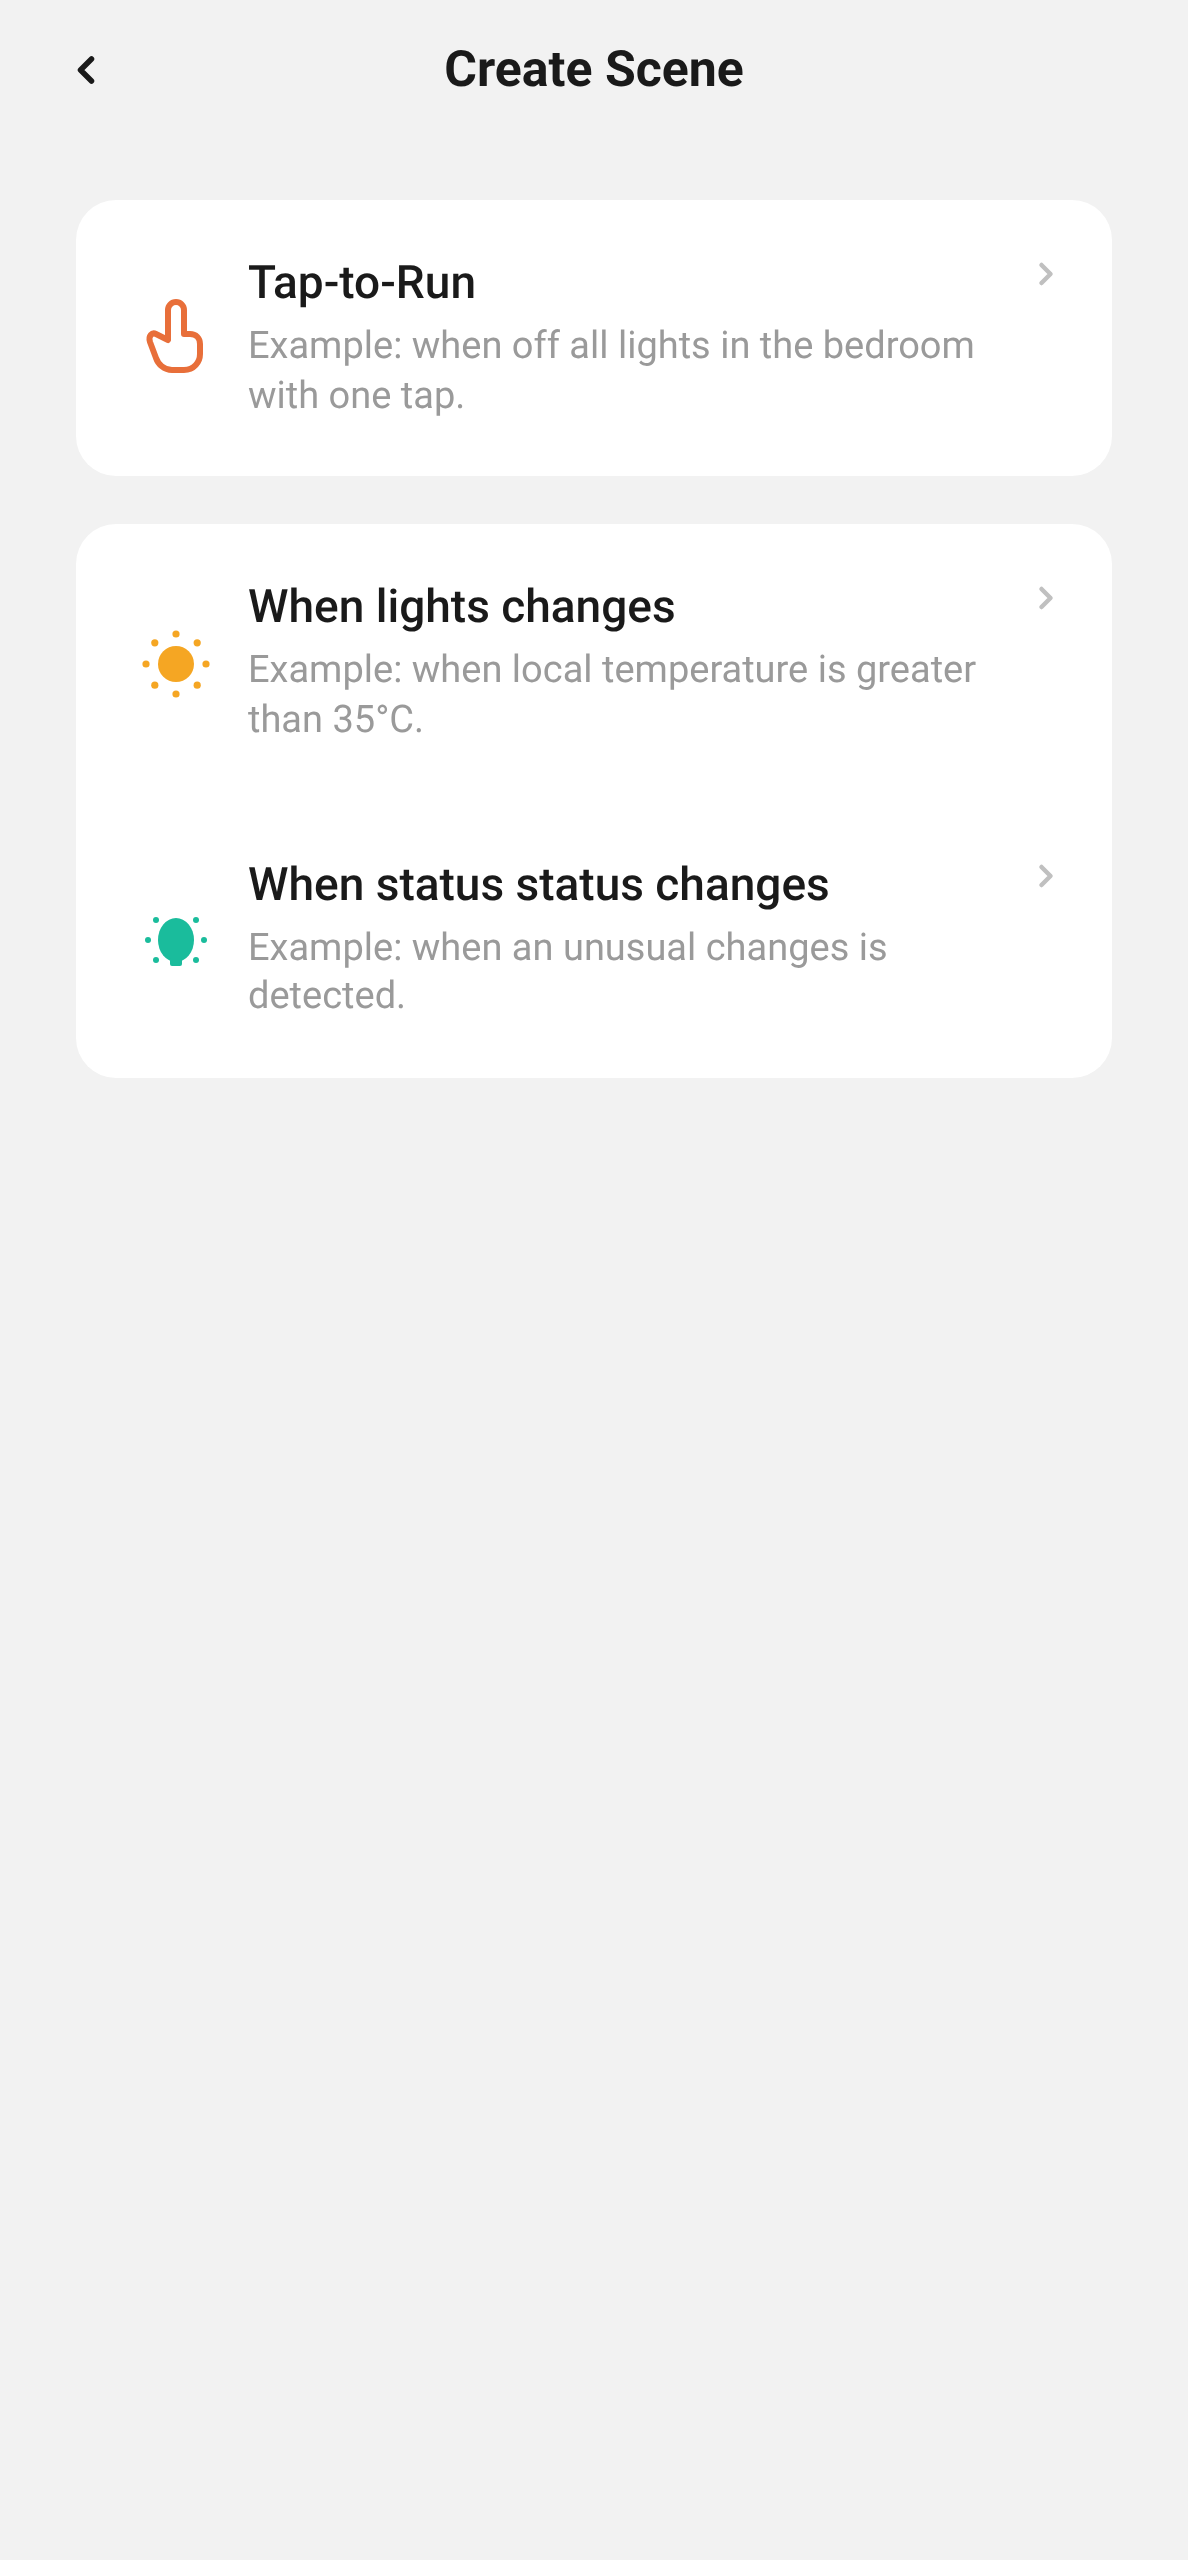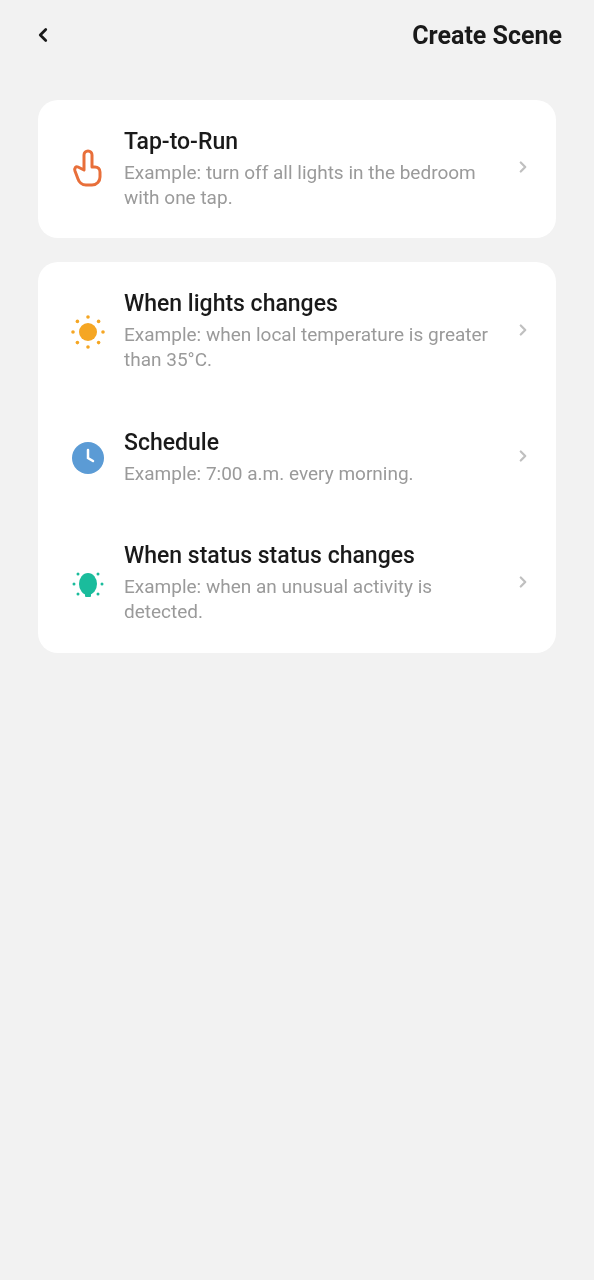--- a/index.html
+++ b/index.html
@@ -28,40 +28,39 @@
       position: absolute;
       left: 32px;
       display: flex;
       align-items: center;
       justify-content: center;
       cursor: pointer;
     }
     
     .page-title {
       flex: 1;
-      text-align: right;
+      text-align: center;
       font-size: 25px;
       font-weight: 700;
       color: #1a1a1a;
     }
     
     .content {
       padding: 30px 38px 0;
     }
     
     .card {
       background-color: #ffffff;
       border-radius: 20px;
       margin-bottom: 24px;
       overflow: hidden;
     }
     
     .option-row {
       display: flex;
-      align-items: center;
       padding: 28px 24px 28px 20px;
       cursor: pointer;
     }
     
     .option-icon {
       width: 60px;
       display: flex;
       align-items: center;
       justify-content: center;
       flex-shrink: 0;
@@ -106,21 +105,21 @@
 
   <div class="card">
     <div class="option-row">
       <div class="option-icon">
         <svg width="36" height="40" viewBox="0 0 36 40">
           <path d="M 14 6 C 14 3.8 15.8 2 18 2 C 20.2 2 22 3.8 22 6 L 22 18 L 25 18 C 28 18 30 20 30 23 L 30 28 C 30 32 27 36 22 36 L 16 36 C 12 36 9 33 8 30 L 5 22 C 4 19 6 17 8 18 L 14 21 Z" fill="none" stroke="#e86f3a" stroke-width="3" stroke-linejoin="round"></path>
         </svg>
       </div>
       <div class="option-text">
         <div class="option-title">Tap-to-Run</div>
-        <div class="option-example">Example: turn off all lights in the bedroom with one tap.</div>
+        <div class="option-example">Example: when off all lights in the bedroom with one tap.</div>
       </div>
       <div class="chevron">
         <svg width="18" height="18" viewBox="0 0 24 24" fill="none" stroke="#c0c0c0" stroke-width="3" stroke-linecap="round" stroke-linejoin="round">
           <polyline points="9 18 15 12 9 6"></polyline>
         </svg>
       </div>
     </div>
   </div>
 
   <div class="card">
@@ -143,54 +142,37 @@
         <div class="option-title">When lights changes</div>
         <div class="option-example">Example: when local temperature is greater than 35°C.</div>
       </div>
       <div class="chevron">
         <svg width="18" height="18" viewBox="0 0 24 24" fill="none" stroke="#c0c0c0" stroke-width="3" stroke-linecap="round" stroke-linejoin="round">
           <polyline points="9 18 15 12 9 6"></polyline>
         </svg>
       </div>
     </div>
 
-    <div class="option-row">
-      <div class="option-icon">
-        <svg width="32" height="32" viewBox="0 0 32 32">
-          <circle cx="16" cy="16" r="16" fill="#5b9bd5"></circle>
-          <path d="M 16 8 L 16 16 L 21 19" stroke="#ffffff" stroke-width="2.5" stroke-linecap="round" fill="none"></path>
-        </svg>
-      </div>
-      <div class="option-text">
-        <div class="option-title">Schedule</div>
-        <div class="option-example">Example: 7:00 a.m. every morning.</div>
-      </div>
-      <div class="chevron">
-        <svg width="18" height="18" viewBox="0 0 24 24" fill="none" stroke="#c0c0c0" stroke-width="3" stroke-linecap="round" stroke-linejoin="round">
-          <polyline points="9 18 15 12 9 6"></polyline>
-        </svg>
-      </div>
-    </div>
 
     <div class="option-row">
       <div class="option-icon">
         <svg width="40" height="40" viewBox="0 0 40 40">
           <ellipse cx="20" cy="20" rx="9" ry="11" fill="#1abc9c"></ellipse>
           <rect x="17" y="29" width="6" height="4" rx="1" fill="#1abc9c"></rect>
           <circle cx="6" cy="20" r="1.5" fill="#1abc9c"></circle>
           <circle cx="34" cy="20" r="1.5" fill="#1abc9c"></circle>
           <circle cx="10" cy="10" r="1.5" fill="#1abc9c"></circle>
           <circle cx="30" cy="10" r="1.5" fill="#1abc9c"></circle>
           <circle cx="10" cy="30" r="1.5" fill="#1abc9c"></circle>
           <circle cx="30" cy="30" r="1.5" fill="#1abc9c"></circle>
         </svg>
       </div>
       <div class="option-text">
         <div class="option-title">When status status changes</div>
-        <div class="option-example">Example: when an unusual activity is detected.</div>
+        <div class="option-example">Example: when an unusual changes is detected.</div>
       </div>
       <div class="chevron">
         <svg width="18" height="18" viewBox="0 0 24 24" fill="none" stroke="#c0c0c0" stroke-width="3" stroke-linecap="round" stroke-linejoin="round">
           <polyline points="9 18 15 12 9 6"></polyline>
         </svg>
       </div>
     </div>
 
   </div>
 

